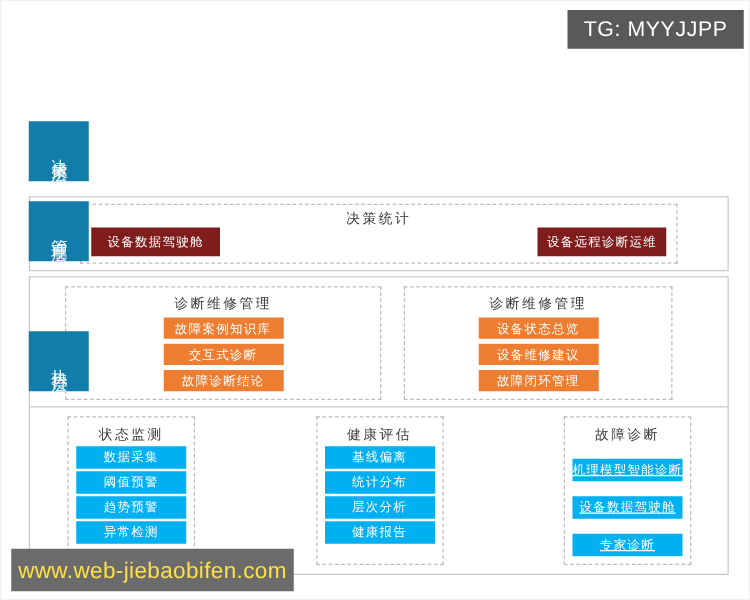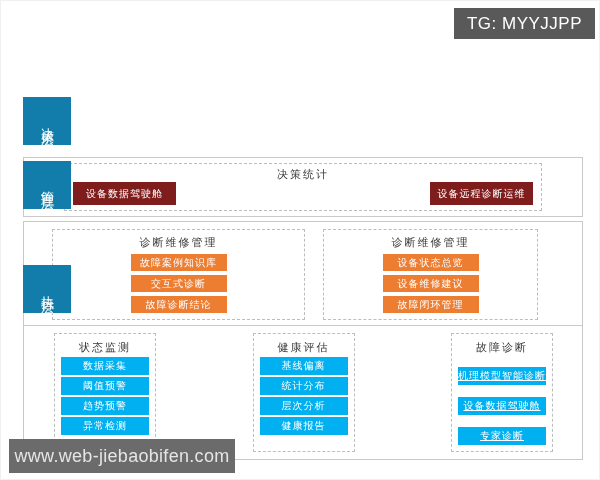--- a/index.html
+++ b/index.html
@@ -8,21 +8,21 @@
     font-family:"Liberation Sans","DejaVu Sans",sans-serif;overflow:hidden;
     border:1px solid #f0f0f0;box-sizing:border-box;
   }
   .tg-badge{
     position:absolute;top:7px;right:4px;height:31px;background:#595959;
     color:#fff;font-size:17px;display:flex;align-items:center;justify-content:center;
     padding:0 13px;letter-spacing:0.5px;
   }
   .watermark{
     position:absolute;left:8px;top:438px;width:226px;height:34px;background:#6B6B6B;
-    color:#e5e5e5;font-size:18px;display:flex;align-items:center;justify-content:center;
+    color:#fde047;font-size:18px;display:flex;align-items:center;justify-content:center;
     letter-spacing:0.3px;
   }
   .diagram{position:absolute;left:22px;top:96px;width:560px;}
   .layer-row{display:flex;gap:12px;flex-direction:column;}
   .row-decision{height:56px;margin-bottom:8px;}
   .row-management{height:94px;margin-bottom:10px;}
   .row-execution{height:87px;}
   .layer-label{
     width:48px;flex:0 0 48px;background:#127DAA;color:#fff;
     display:flex;align-items:center;justify-content:center;

